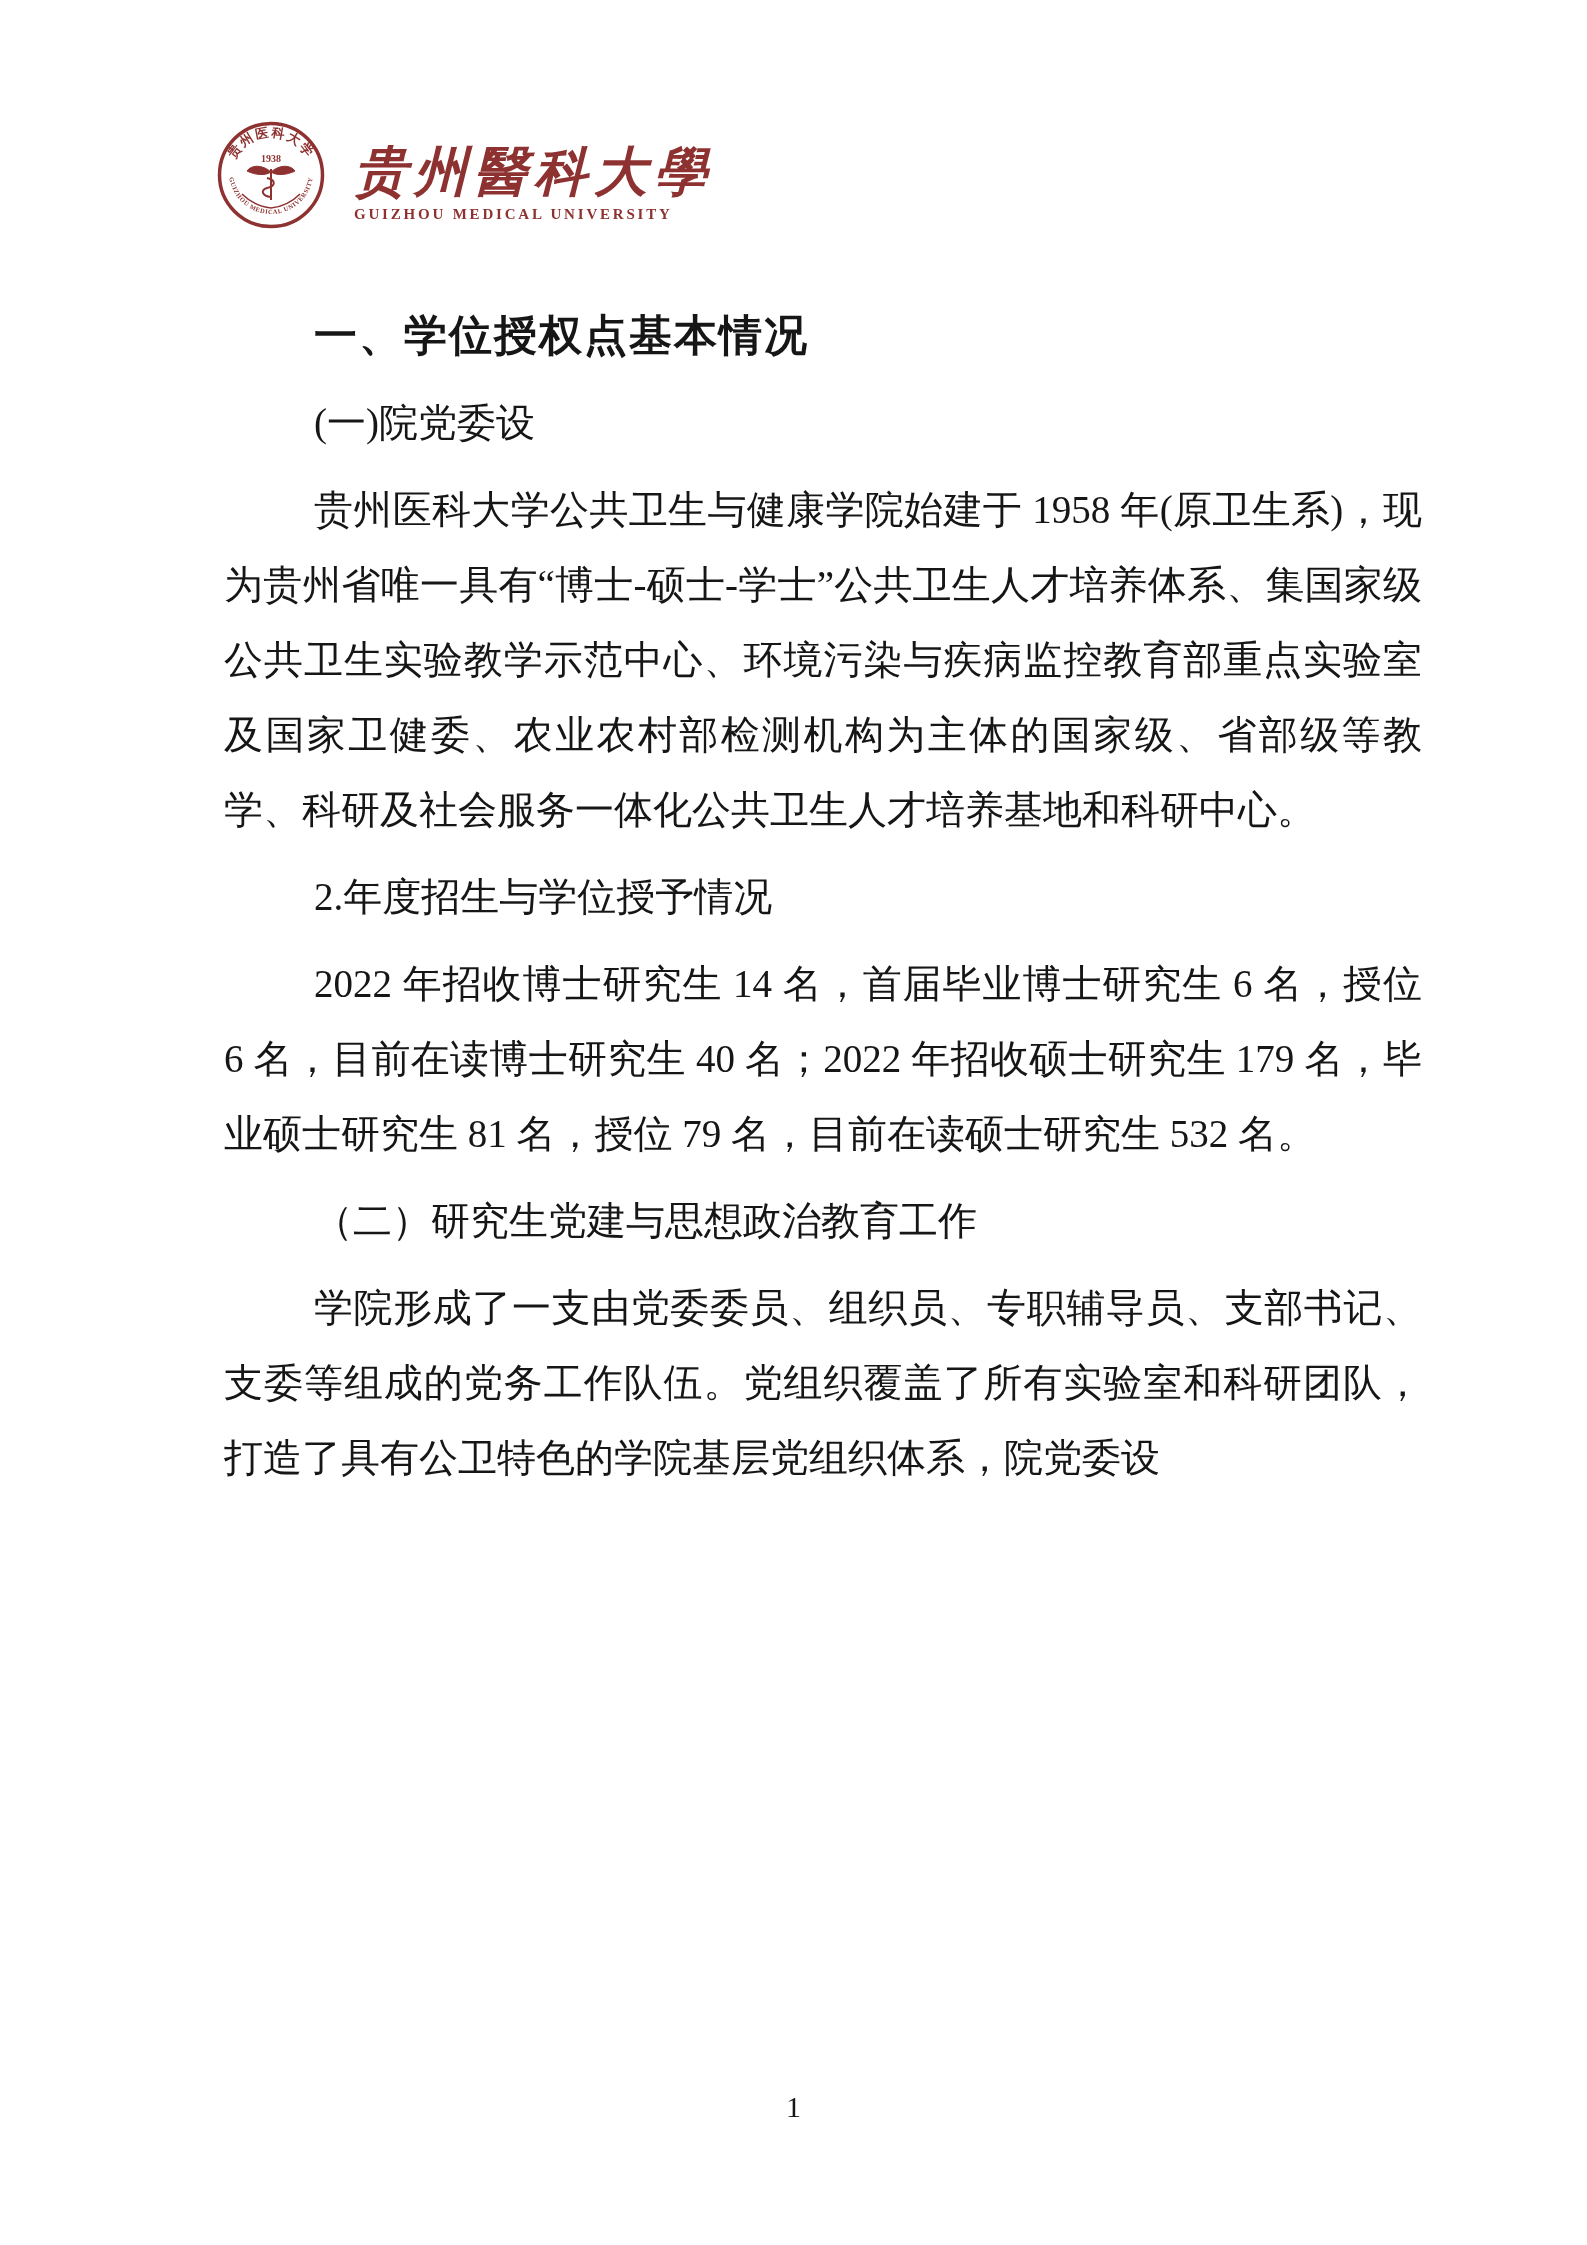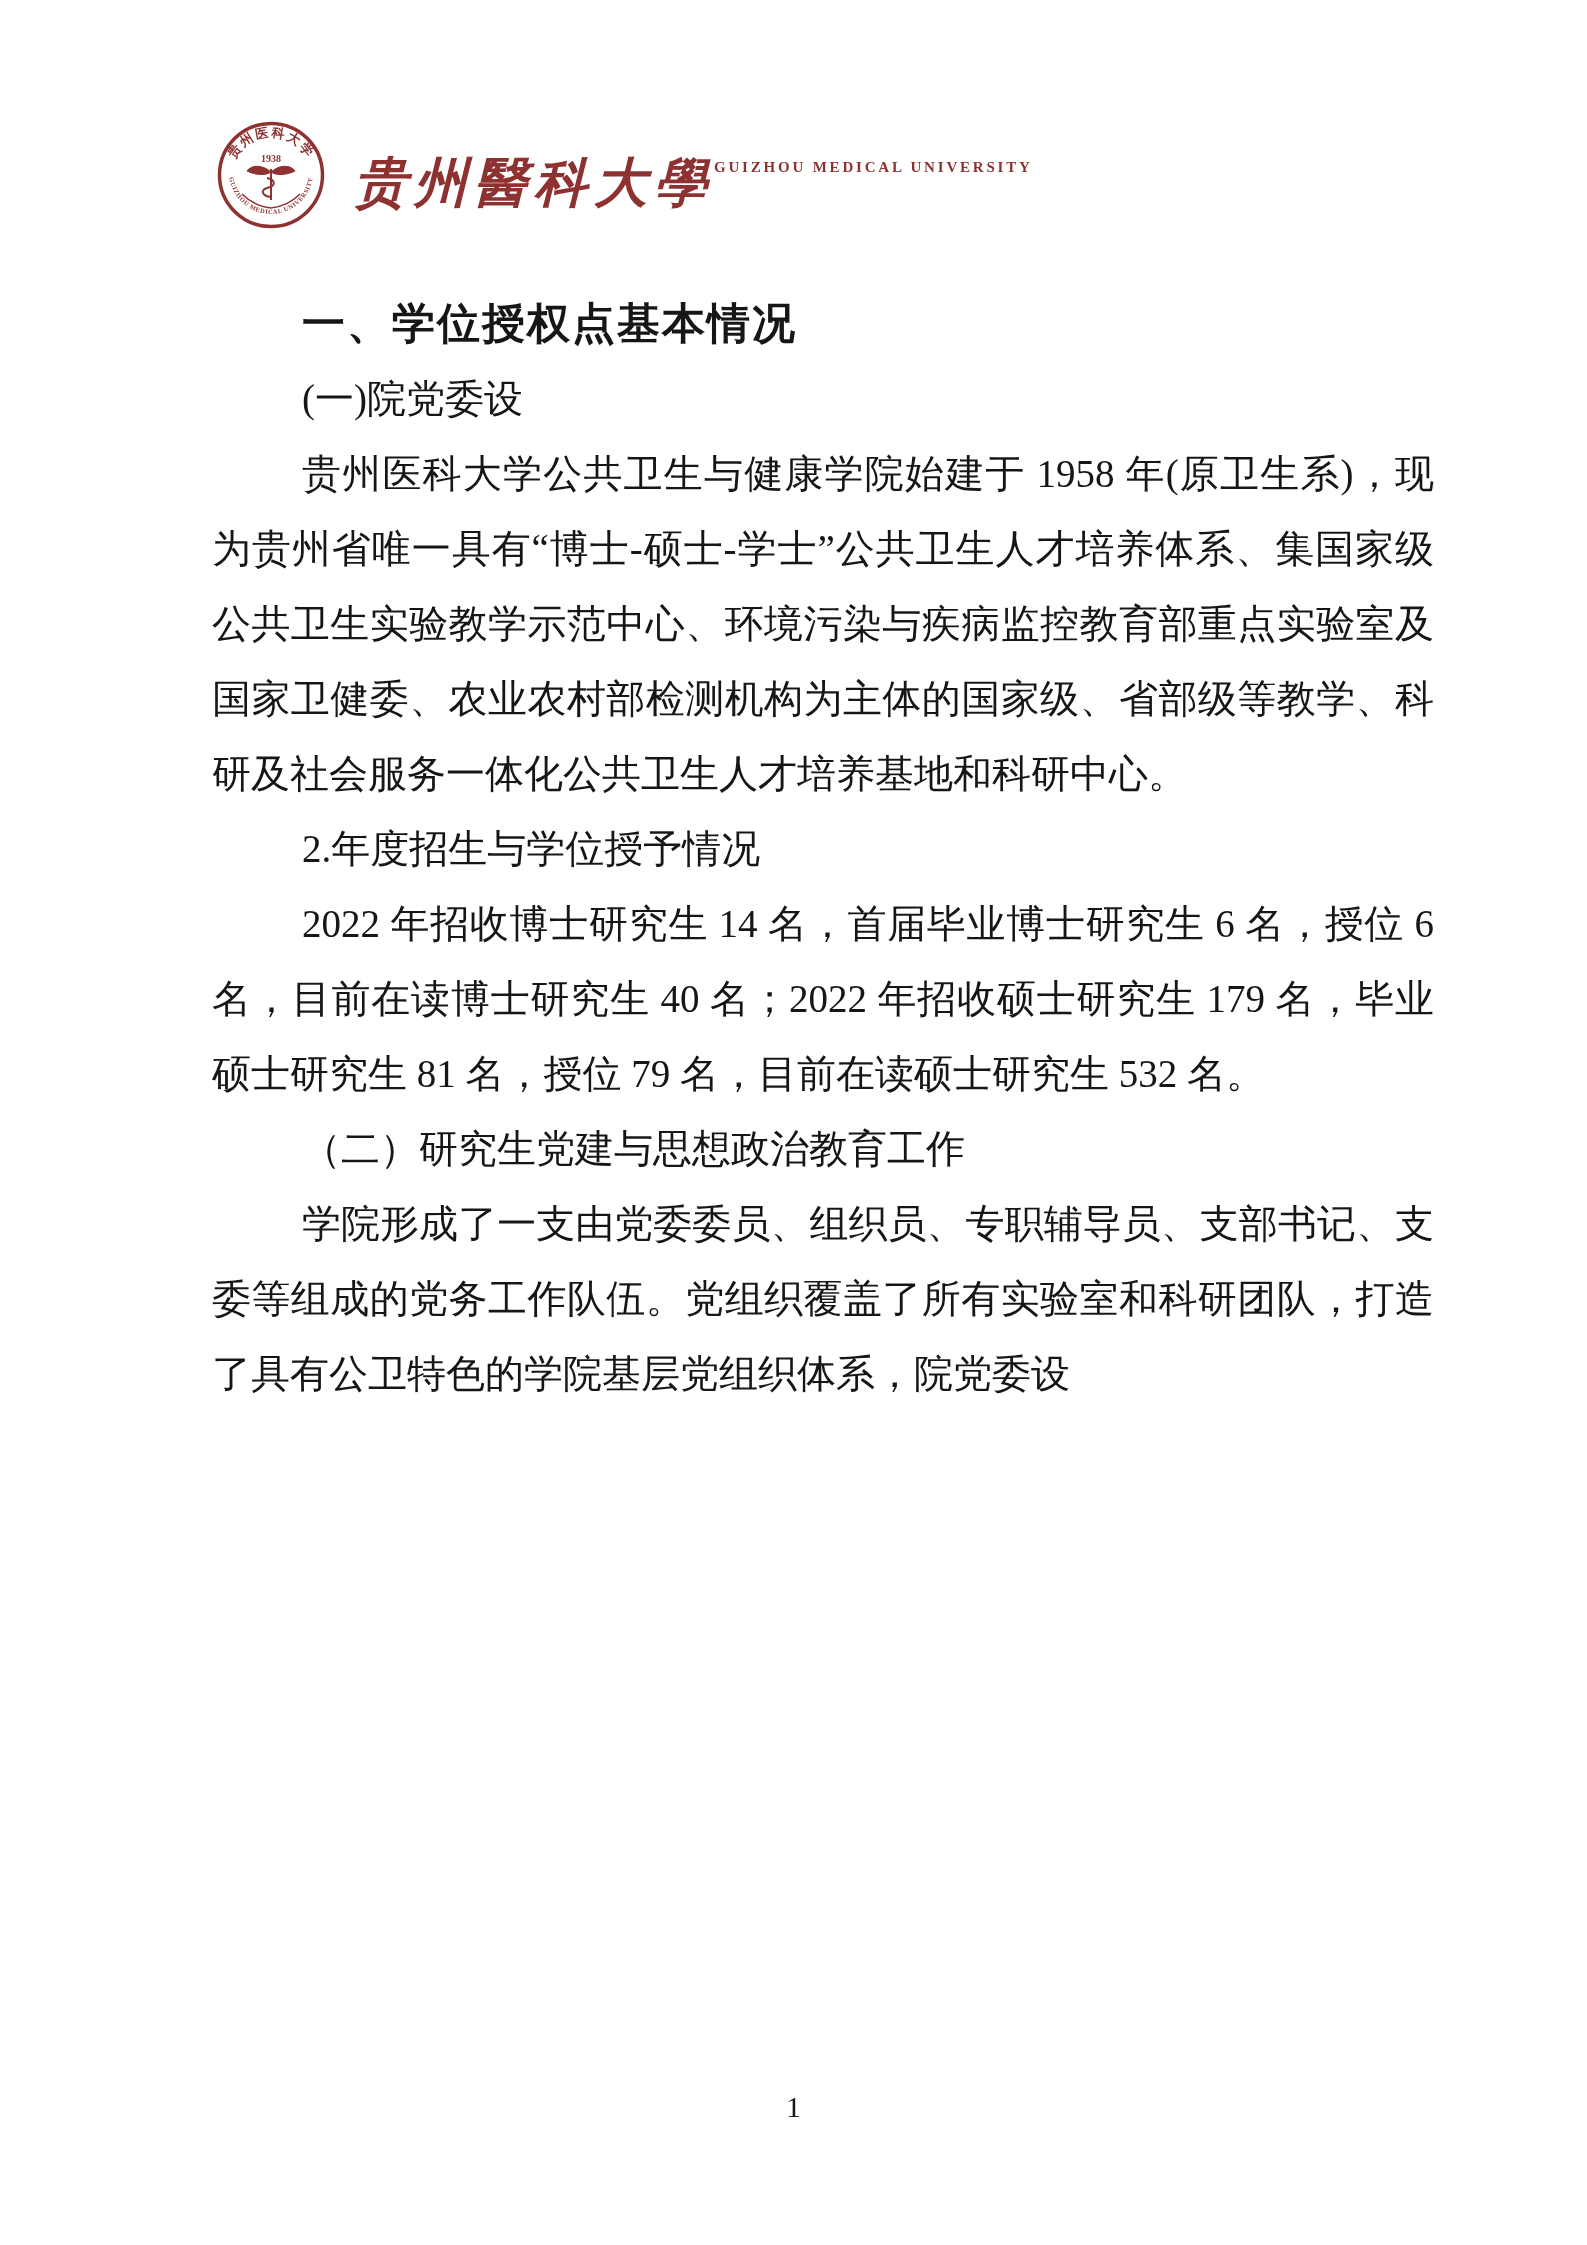--- a/index.html
+++ b/index.html
@@ -25,21 +25,21 @@
     align-items: center;
     gap: 28px;
   }
   .seal {
     width: 110px;
     height: 110px;
     flex: 0 0 auto;
   }
   .logo-text {
     display: flex;
-    flex-direction: row;
+    flex-direction: column;
     justify-content: center;
     margin-top: 16px;
   }
   .logo-name {
     font-size: 53px;
     line-height: 58px;
     font-weight: bold;
     letter-spacing: 7px;
     color: #8e3231;
     font-style: italic;
@@ -56,21 +56,21 @@
   .content {
     position: absolute;
     top: 286px;
     left: 212px;
     width: 1222px;
     font-size: 39px;
     line-height: 75px;
     text-align: justify;
   }
   .content p {
-    margin: 0;
+    margin: 12px;
     text-indent: 90px;
   }
   .content .h1 {
     font-size: 43px;
     font-weight: bold;
     letter-spacing: 2px;
   }
   
   .page-number {
     position: absolute;

